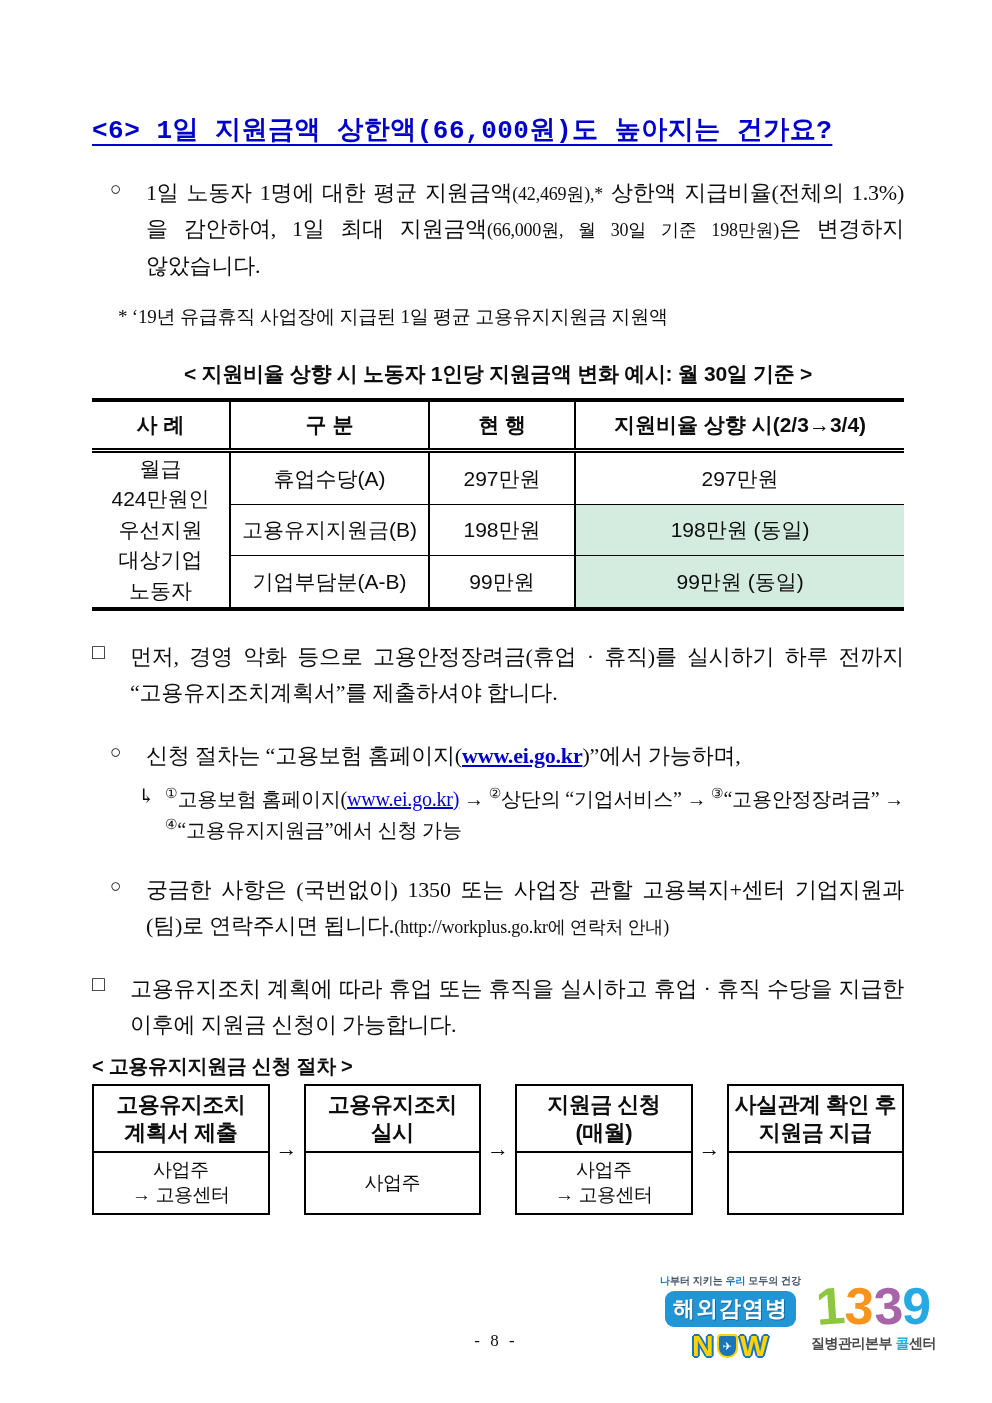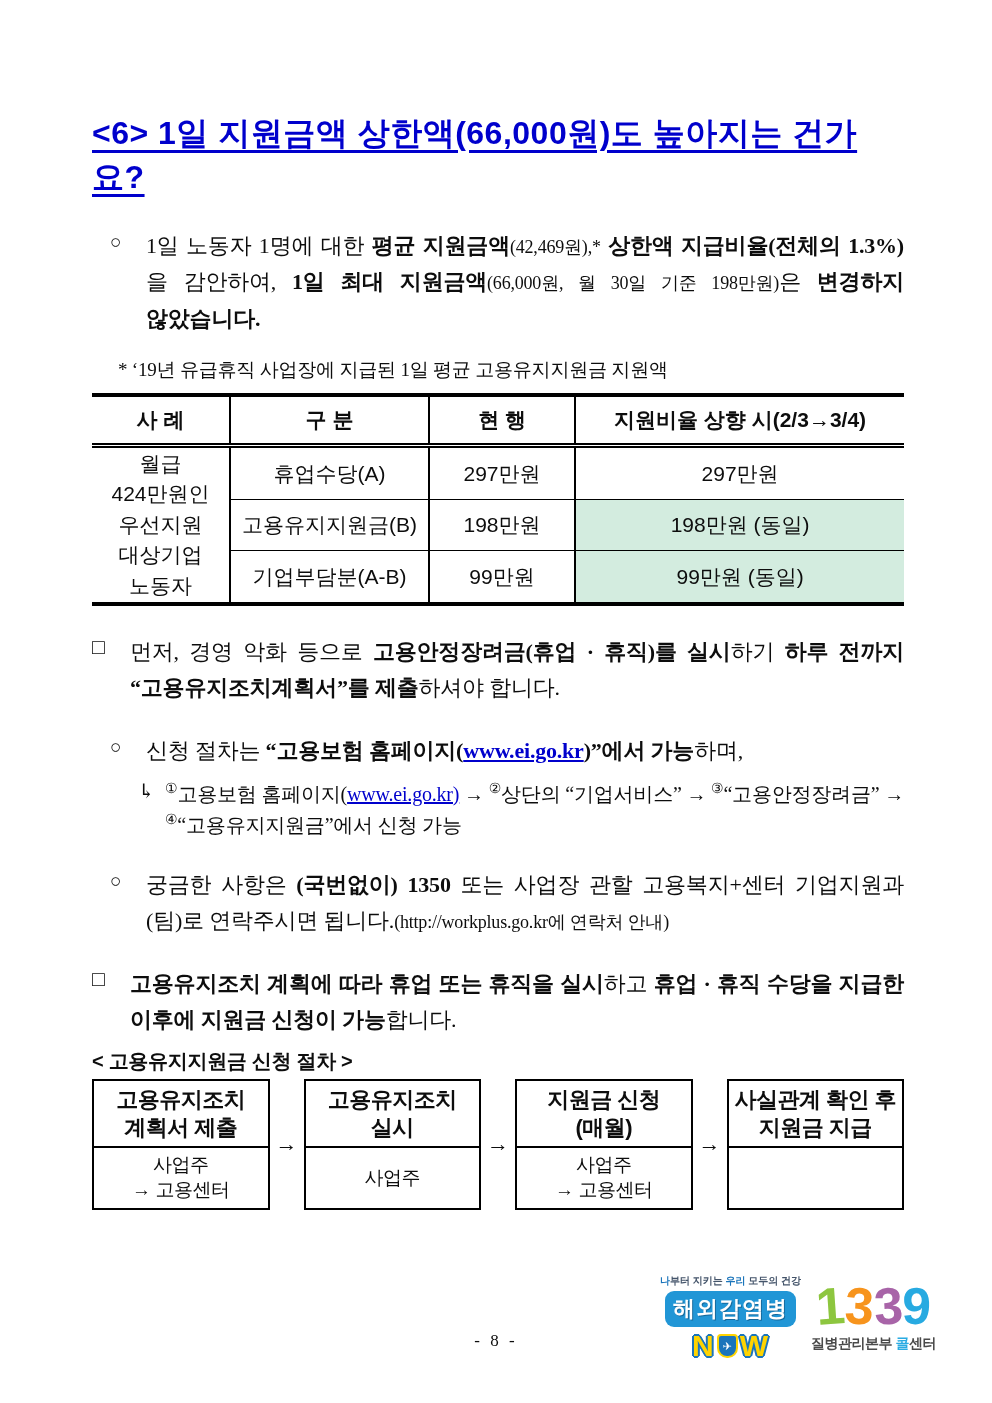--- a/index.html
+++ b/index.html
@@ -7,34 +7,34 @@
   .page {
     width: 992px; height: 1403px; margin: 0 auto; position: relative;
     background: #ffffff; overflow: hidden;
     font-family: "Liberation Serif", "DejaVu Serif", serif;
     color: #0d0d0d;
   }
   .content { padding: 112px 88px 0 92px; }
 
   
   .sec-heading {
-    font-size: 32px; font-weight: bold; letter-spacing: 0.5px;
+    font-size: 26px; font-weight: bold; letter-spacing: 0.5px;
     text-decoration: underline; text-underline-offset: 6px;
-    font-family: Liberation Sans, sans-serif;
+    font-family: Liberation Mono, monospace;
   }
   .sec-heading-2 { margin-top: 32px; }
 
   
   .row { display: flex; align-items: flex-start; }
   .marker { flex: 0 0 auto; }
   .marker-circle { width: 36px; font-size: 19px; padding-top: 3px; }
   .marker-square { width: 38px; font-size: 21px; padding-top: 1px; }
   .marker-arrow  { width: 27px; font-size: 20px; }
   .ptext { flex: 1 1 auto; font-size: 22px; line-height: 1.65; text-align: justify; letter-spacing: -0.2px; word-break: keep-all; }
-  .b  { font-weight: bold; margin-top: 34px; }
+  .b  { font-weight: normal; margin-top: 34px; }
   .sm { font-size: 18px; }
   .indent1 { margin-left: 18px; }
   .indent2 { margin-left: 46px; }
 
   .para-top     { margin-top: 28px; }
   .footnote     { margin-top: 20px; margin-left: 26px; font-size: 19px; letter-spacing: -0.2px; }
   .bullet-gap   { margin-top: 26px; }
   .sub-gap      { margin-top: 10px; }
   .sub-text     { font-size: 20px; line-height: 1.55; }
   sup.cnum { font-size: 14px; line-height: 0; vertical-align: super; }
@@ -112,20 +112,21 @@
 
     <div class="row para-top indent1">
       <span class="marker marker-circle">○</span>
       <div class="ptext">
         <span>1일 노동자 1명에 대한 </span><span class="b">평균 지원금액</span><span class="sm">(42,469원),*</span><span class="b"> 상한액 지급비율</span><span class="b">(전체의 1.3%)</span><span>을 감안하여, </span><span class="b">1일 최대 지원금액</span><span class="sm">(66,000원, 월 30일 기준 198만원)</span><span>은 </span><span class="b">변경하지 않았습니다.</span>
       </div>
     </div>
 
     <div class="footnote">* ‘19년 유급휴직 사업장에 지급된 1일 평균 고용유지지원금 지원액</div>
 
+    <div class="tbl-title">&lt; 지원비율 상향 시 노동자 1인당 지원금액 변화 예시: 월 30일 기준 &gt;</div>
 
     <table class="cmp">
       <colgroup>
         <col style="width:17%">
           <col style="width:24.5%">
           <col style="width:18%">
           <col style="width:40.5%">
       </colgroup>
       <thead>
         <tr>

